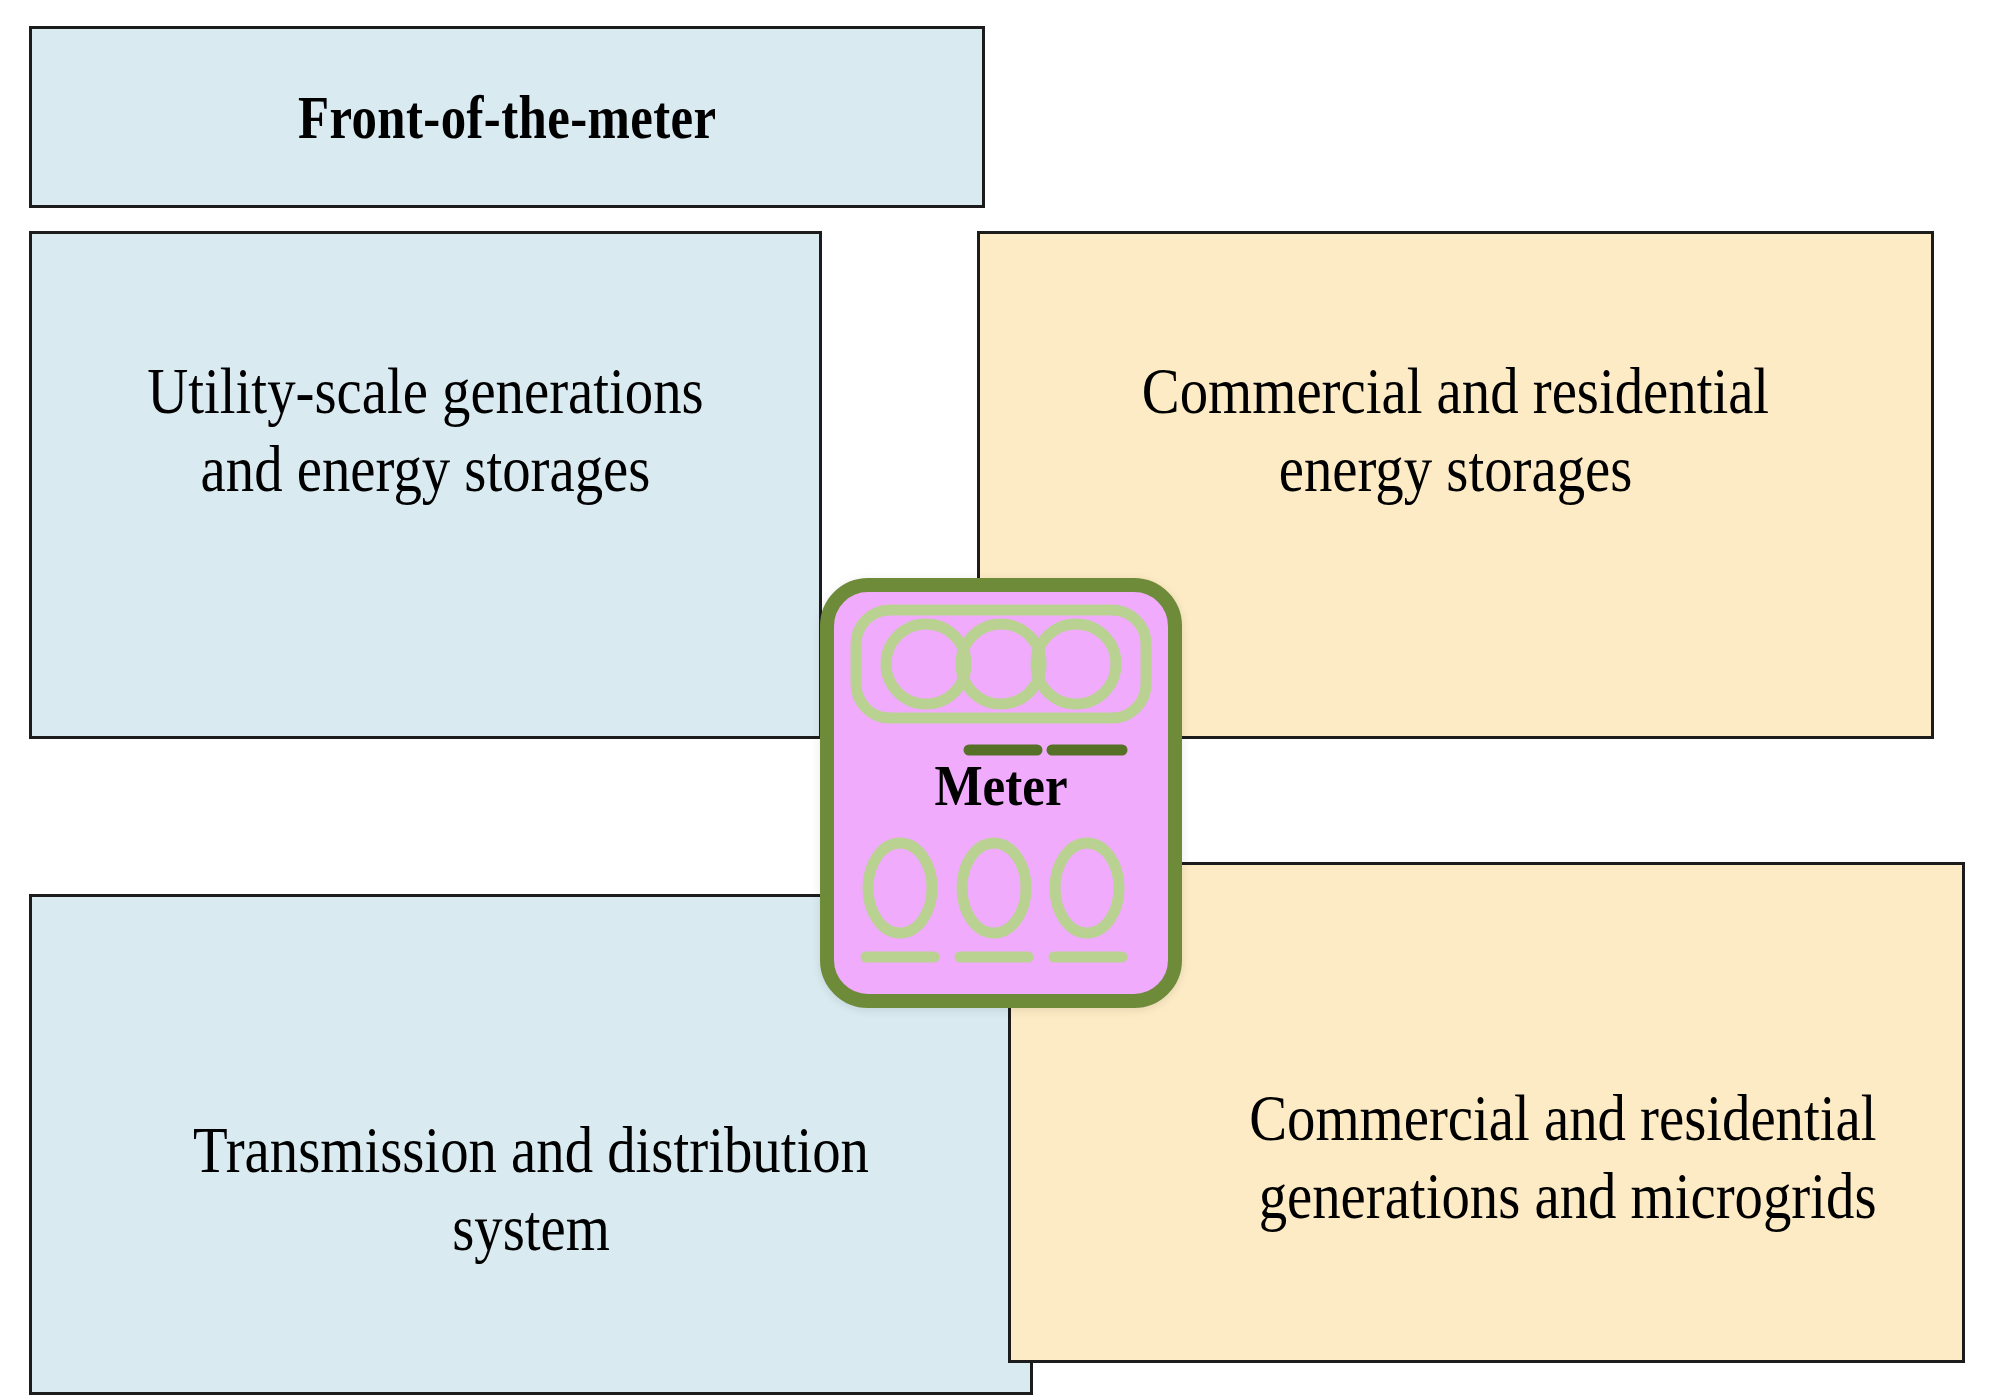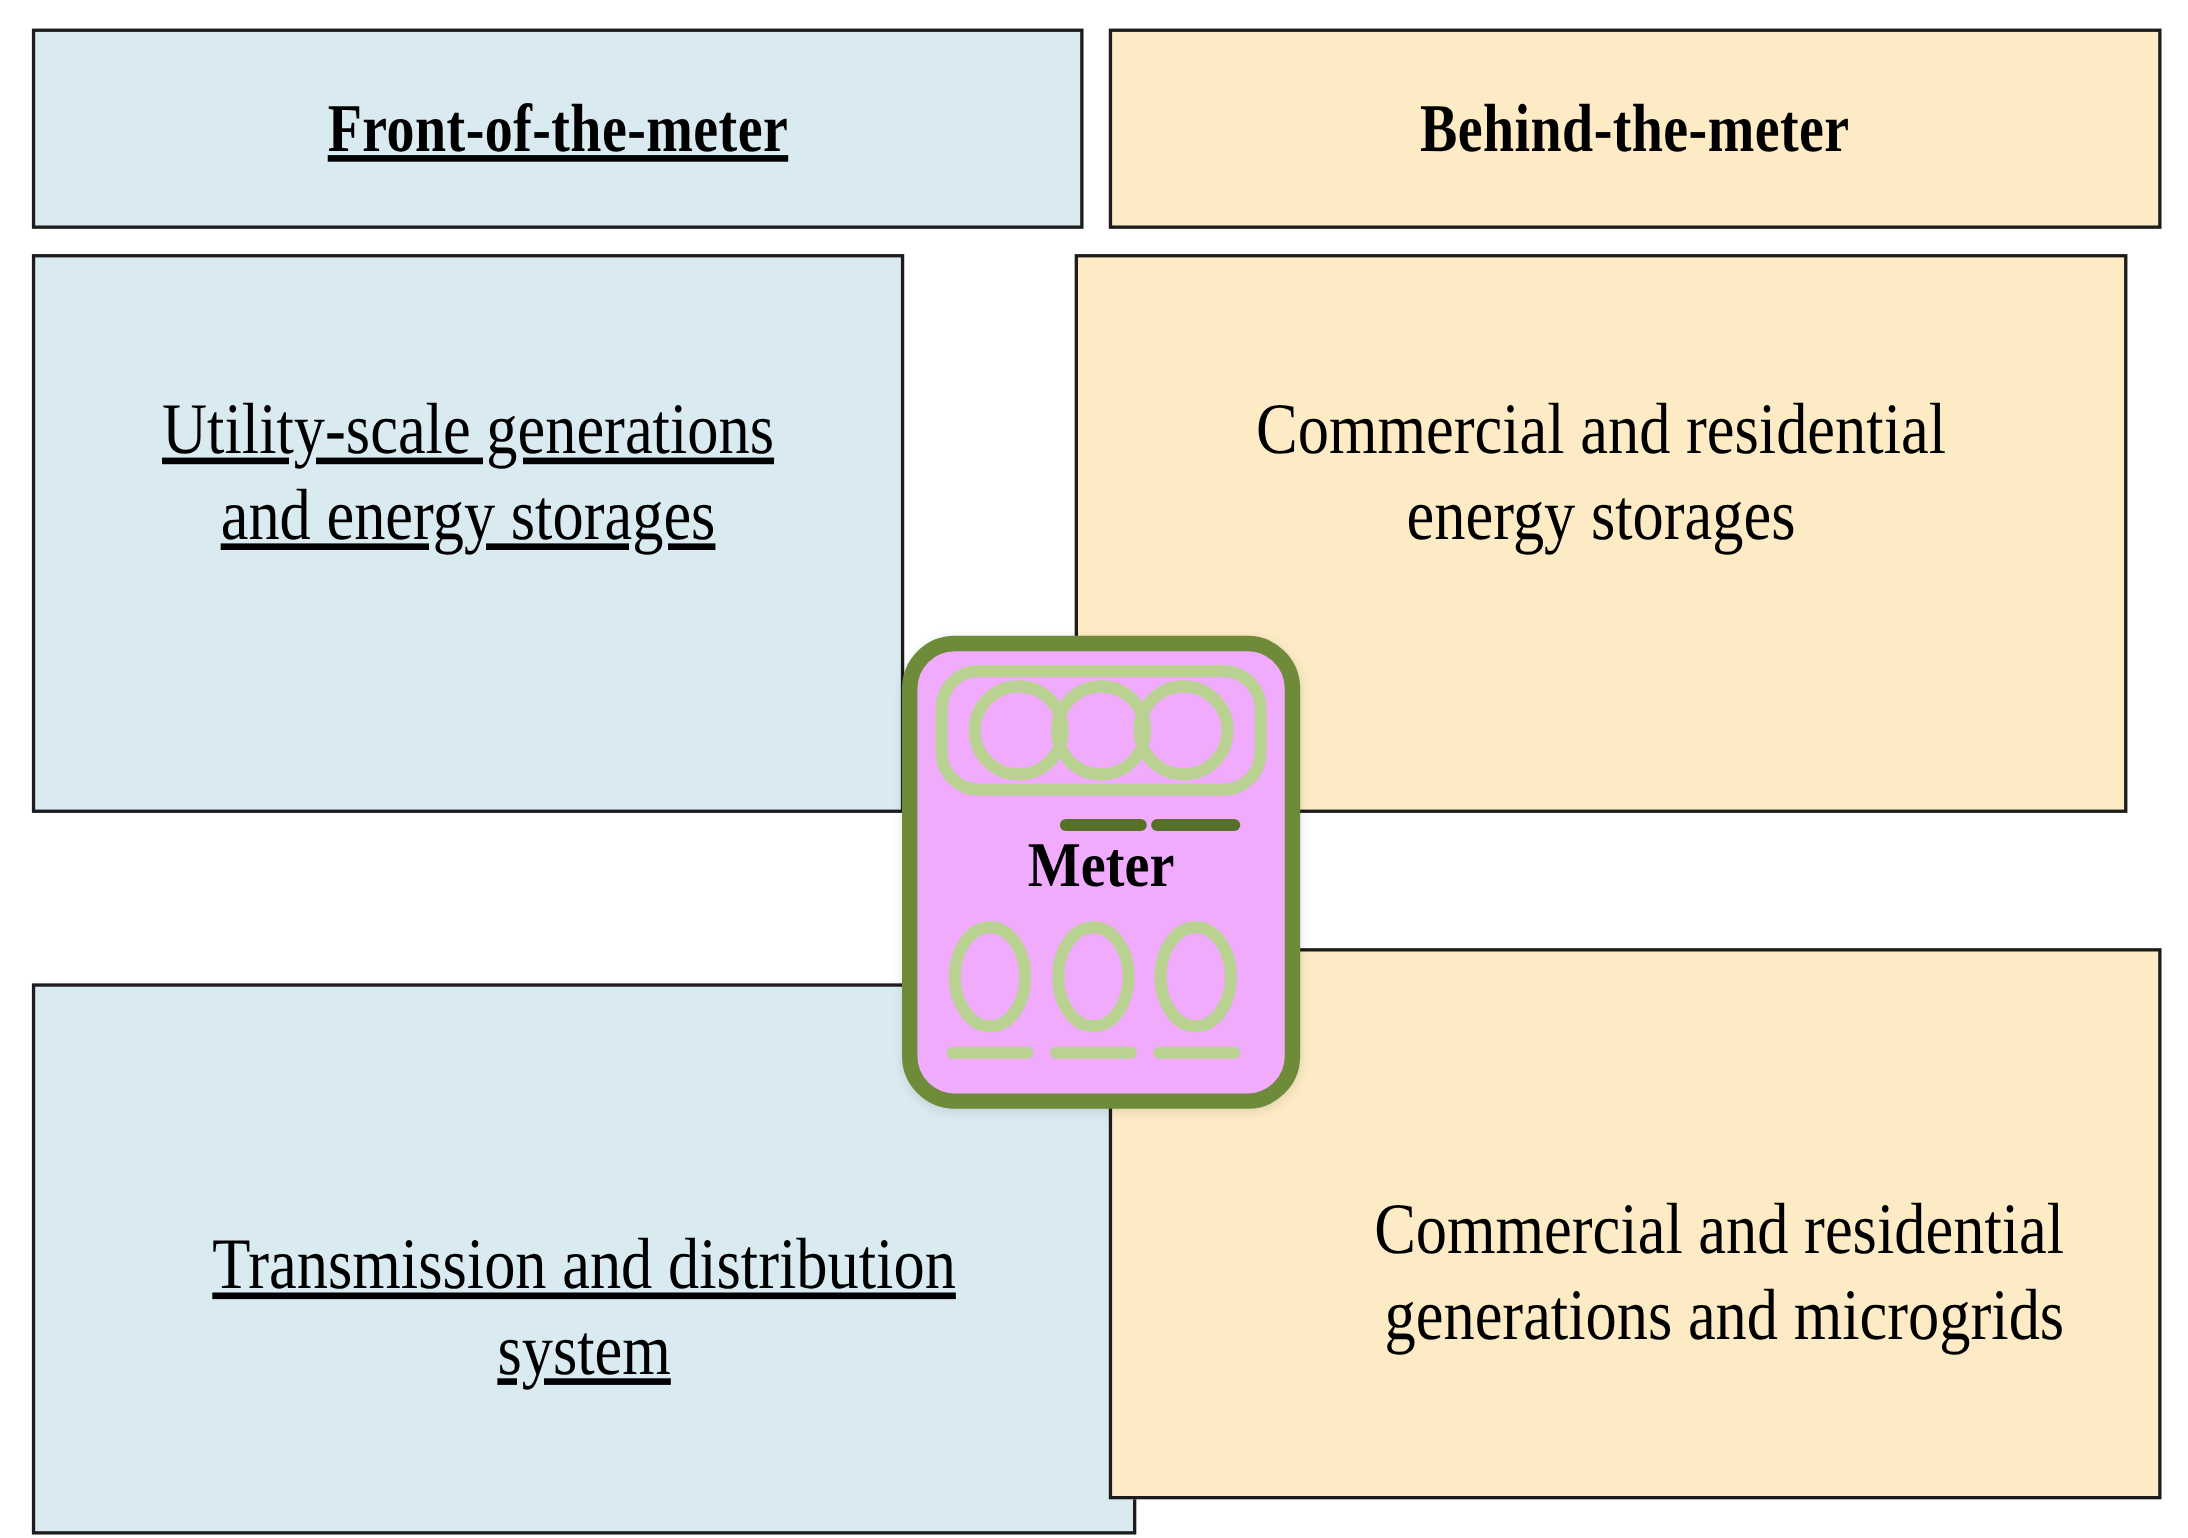--- a/index.html
+++ b/index.html
@@ -20,21 +20,21 @@
   
   .box {
     position: absolute;
     box-sizing: border-box;
     border: 3px solid #1c1c1c;
     display: flex;
     align-items: center;
     justify-content: center;
     text-align: center;
   }
-  .box.blue  { background: #d9eaf1; text-decoration: underline; }
+  .box.blue  { background: #d9eaf1; }
   .box.cream { background: #fcebc4; }
 
   .header-text {
     font-weight: bold;
     font-size: 62px;
     line-height: 1.1;
     color: #000000;
     transform: scaleX(0.82);
     letter-spacing: 0.5px;
     white-space: nowrap;
@@ -99,23 +99,20 @@
 </style>
 </head>
 <body>
 
 <div id="stage">
 
   <div class="box blue" id="hdr-left">
     <span class="header-text">Front-of-the-meter</span>
   </div>
 
-  <div class="box cream" id="hdr-right">
-    <span class="header-text">Behind-the-meter</span>
-  </div>
 
   <div class="box blue" id="top-left">
     <span class="body-text">Utility-scale generations and energy storages</span>
   </div>
 
   <div class="box cream" id="top-right">
     <span class="body-text">Commercial and residential energy storages</span>
   </div>
 
   <div class="box blue" id="bot-left">

